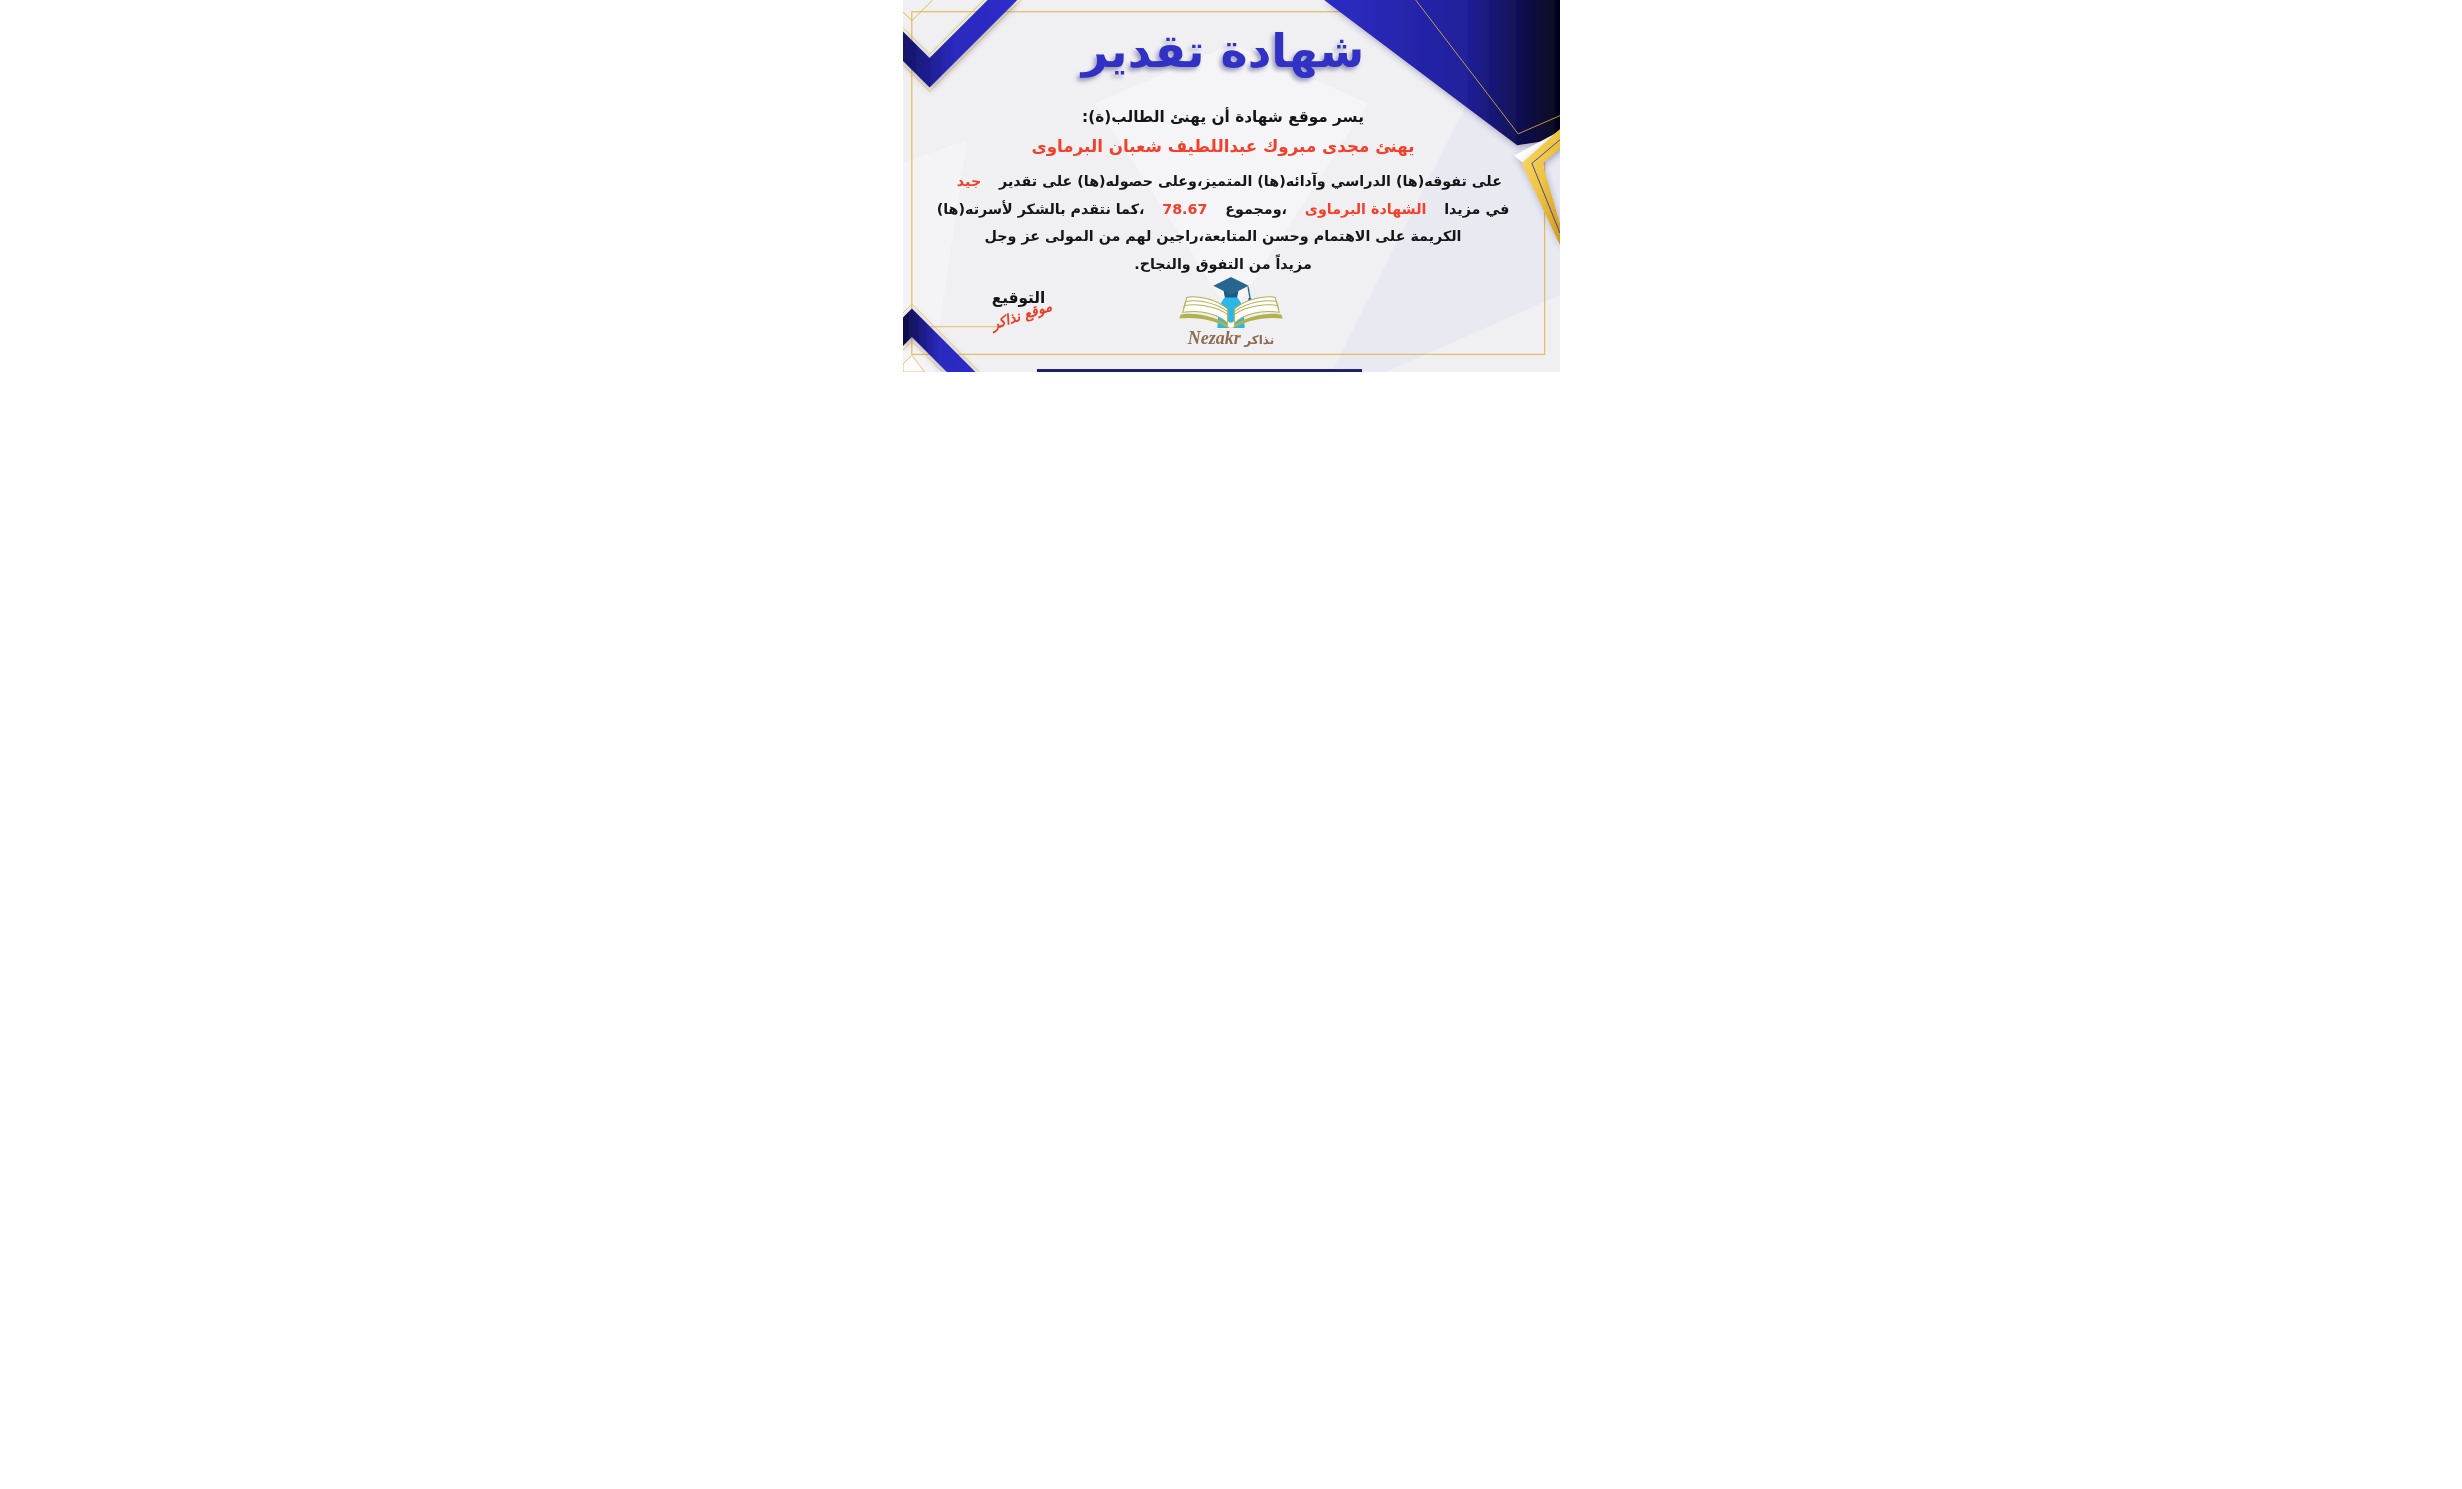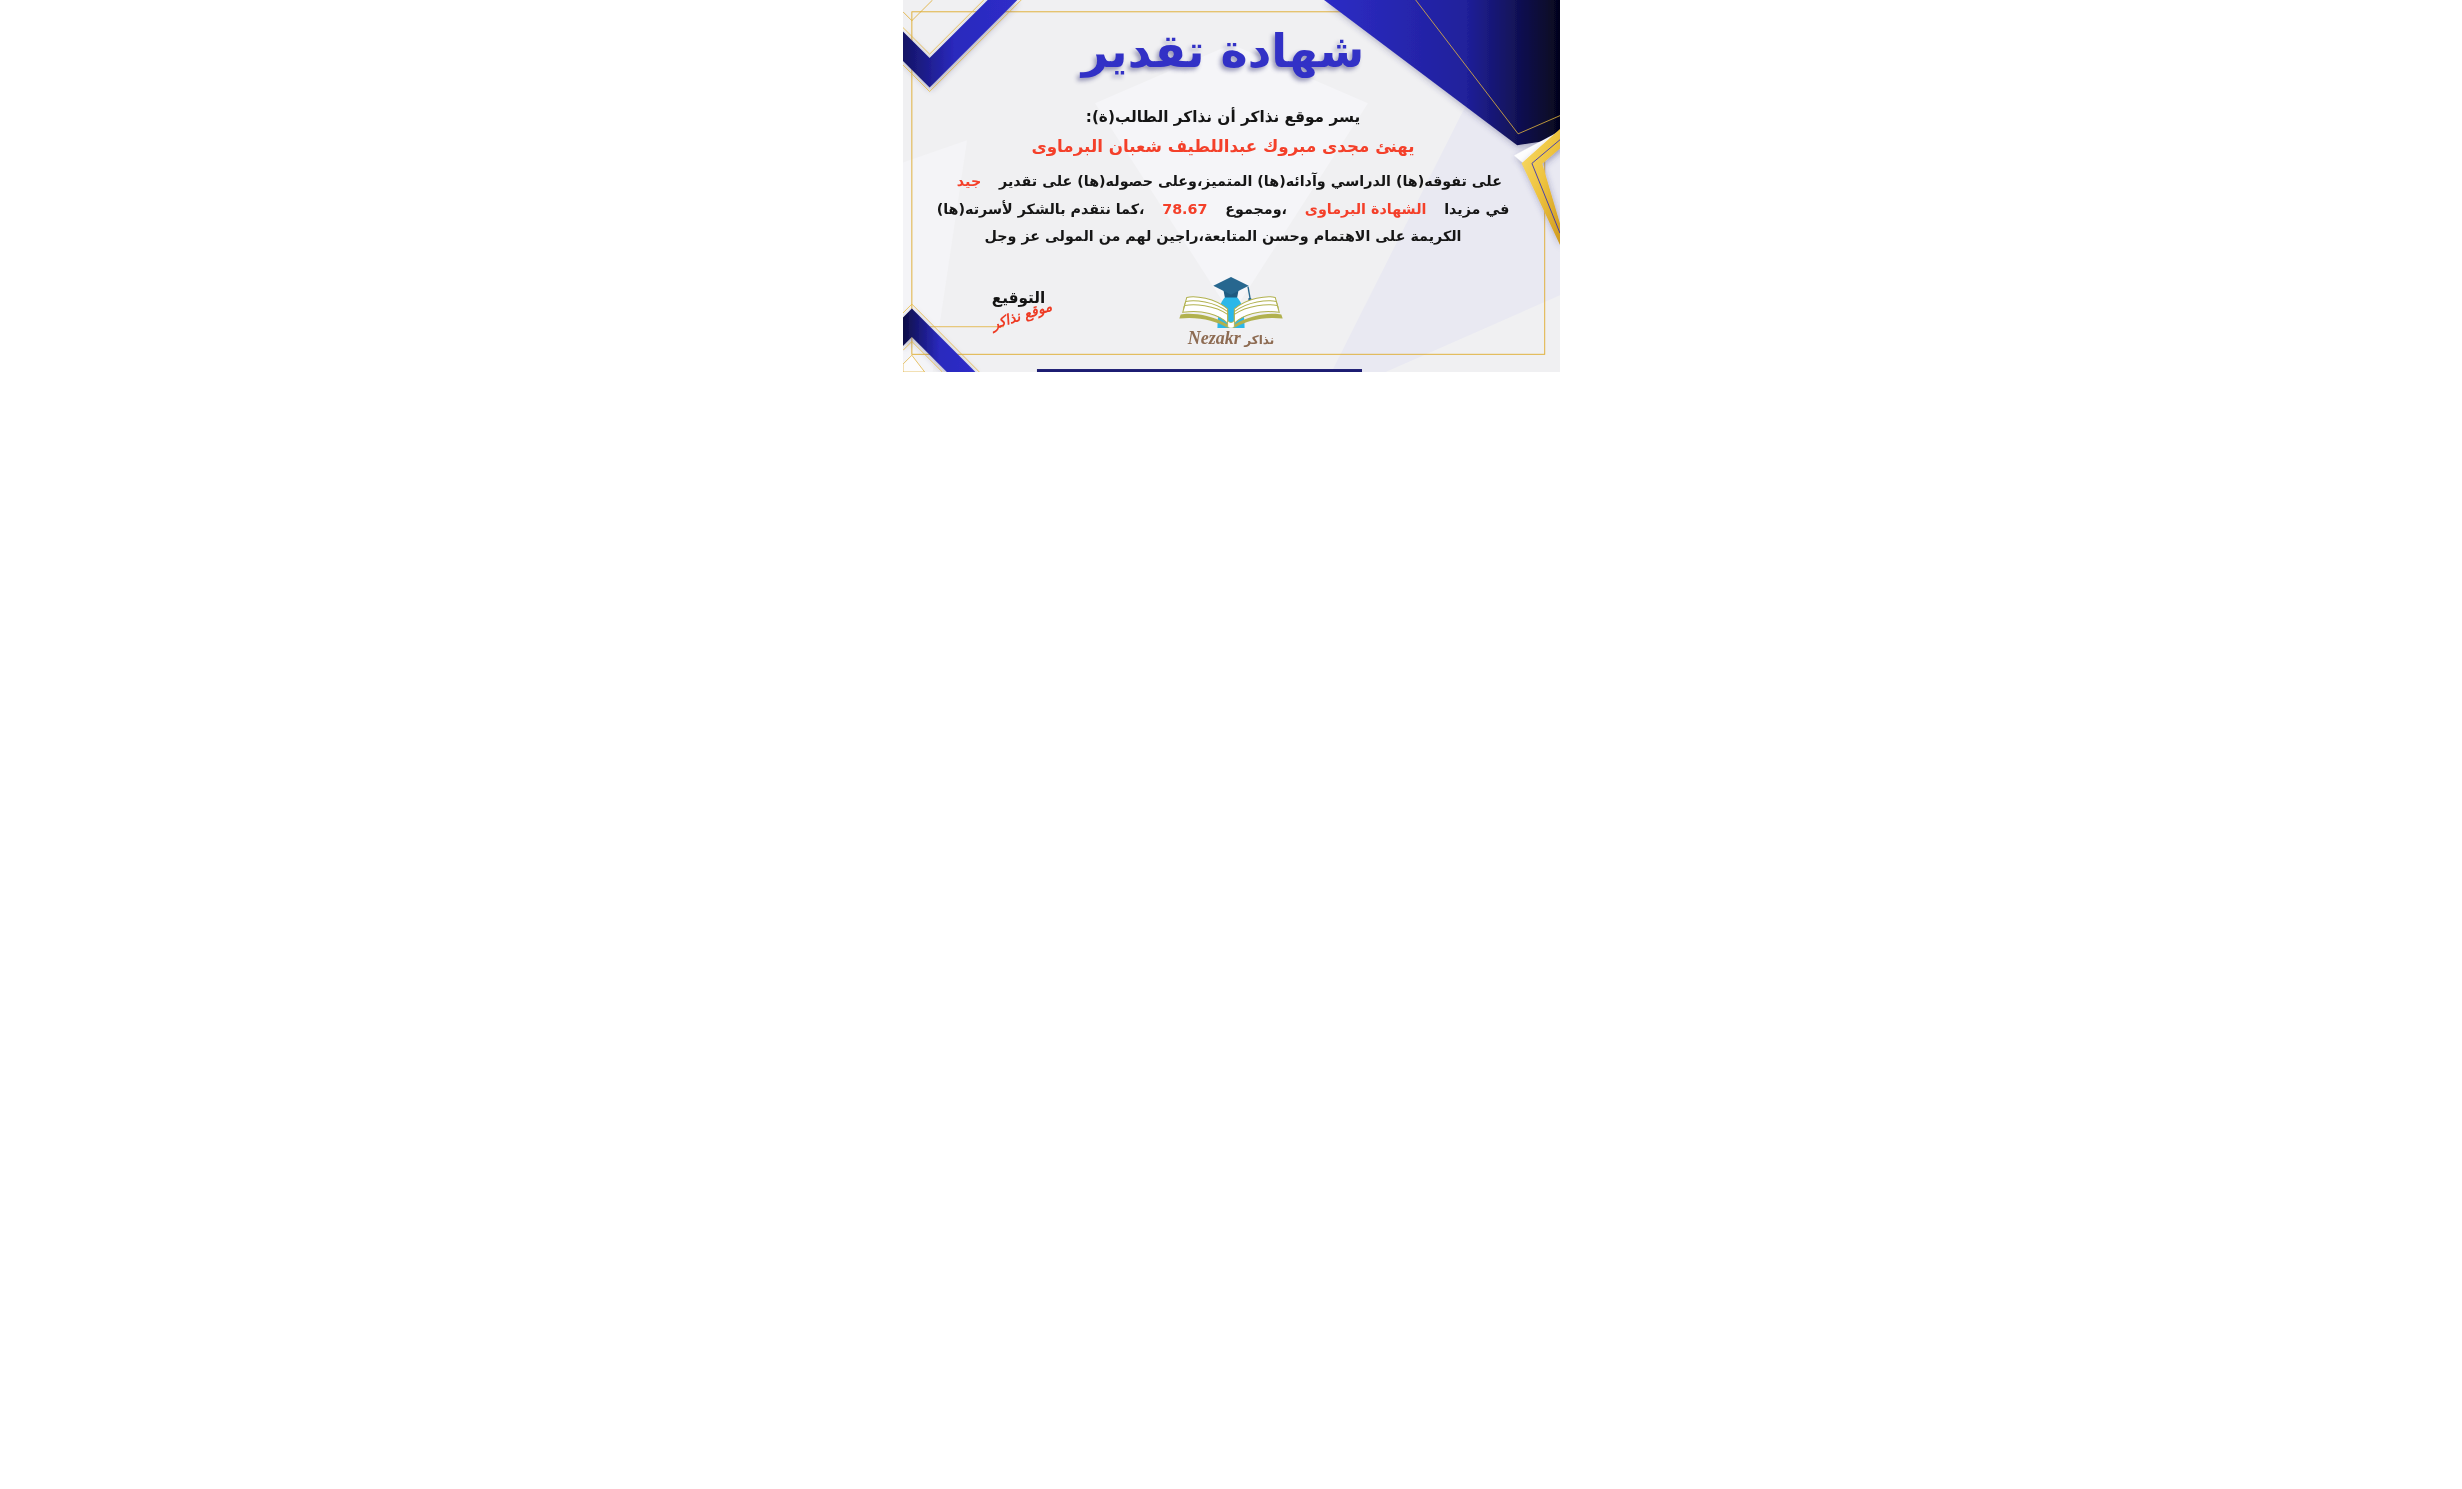--- a/index.html
+++ b/index.html
@@ -101,37 +101,38 @@
     <g>
       <polygon points="18,627 147,756 89,756 18,685 0,703 0,645" fill="url(#blueBL)" filter="url(#ds)"></polygon>
       <polyline points="0,636 18,618 155,756" fill="none" stroke="#e8b93c" stroke-width="1.6"></polyline>
       <polyline points="0,712 18,694 80,756" fill="none" stroke="#e8b93c" stroke-width="1.6"></polyline>
       <polygon points="18,722 0,740 0,756 44,756" fill="#fcfcfd" stroke="#dfaa28" stroke-width="1.4"></polygon>
     </g>
   </svg>
 
   <div class="abs title" dir="rtl">شهادة تقدير</div>
 
-  <div class="abs intro" dir="rtl">يسر موقع نذاكر أن نذاكر الطالب(ة):</div>
+  <div class="abs intro" dir="rtl">يسر موقع شهادة أن يهنئ الطالب(ة):</div>
 
   <div class="abs name" dir="rtl">يهنئ مجدى مبروك عبداللطيف شعبان البرماوى</div>
 
   <div class="abs body-lines" dir="rtl">
     <div>
       <span>على تفوقه(ها) الدراسي وآدائه(ها) المتميز،وعلى حصوله(ها) على تقدير</span>
       <span class="red gap">جيد</span>
     </div>
     <div>
       <span>في مزيدا</span>
       <span class="red gap">الشهادة البرماوى</span>
       <span>،ومجموع</span>
       <span class="red gap">78.67</span>
       <span>،كما نتقدم بالشكر لأسرته(ها)</span>
     </div>
     <div>الكريمة على الاهتمام وحسن المتابعة،راجين لهم من المولى عز وجل</div>
+    <div>مزيداً من التفوق والنجاح.</div>
   </div>
 
   <div class="sig-label" dir="rtl">التوقيع</div>
   <div class="sig-script" dir="rtl">موقع نذاكر</div>
 
   <div class="logo">
     <svg width="118" height="51" viewBox="0 0 320 150">
 
       <path d="M160 50 C134 58 122 80 120 150 L200 150 C198 80 186 58 160 50 Z" fill="#2bb7e9"></path>
       <ellipse cx="160" cy="36" rx="21" ry="25" fill="#2bb7e9"></ellipse>

